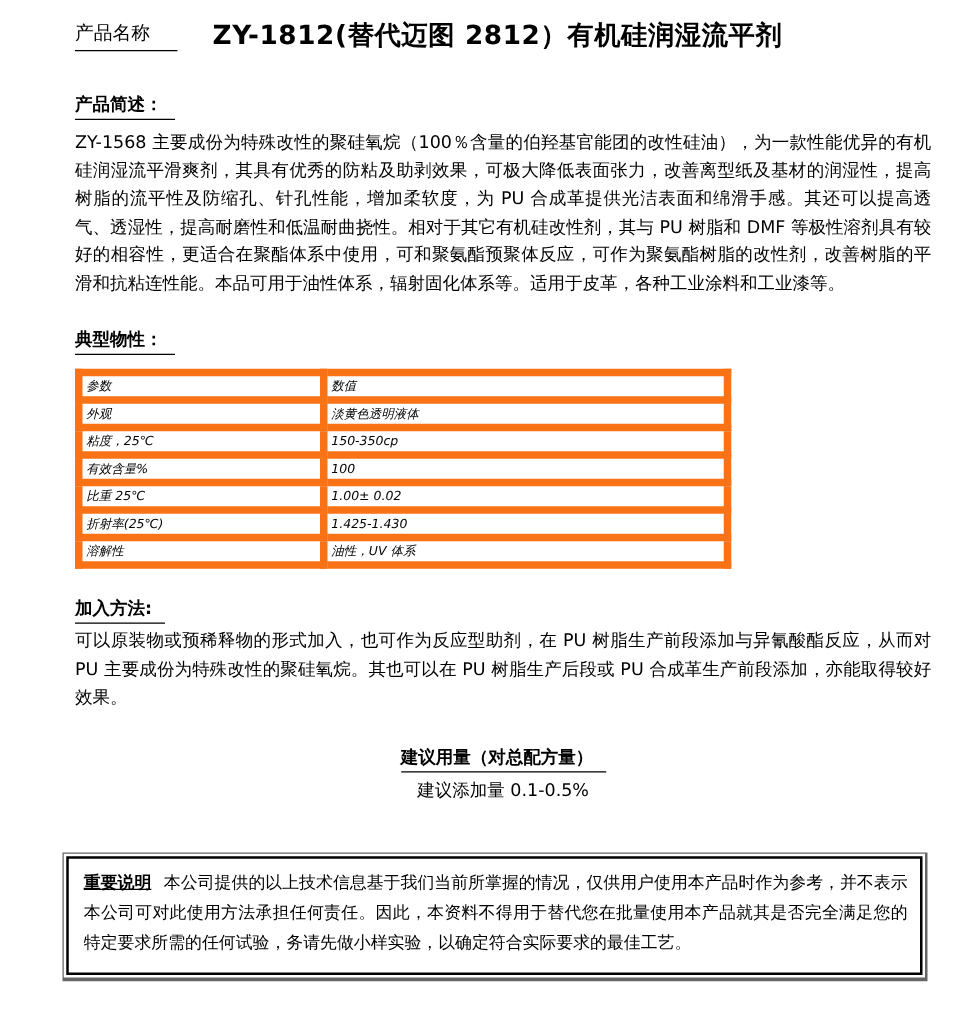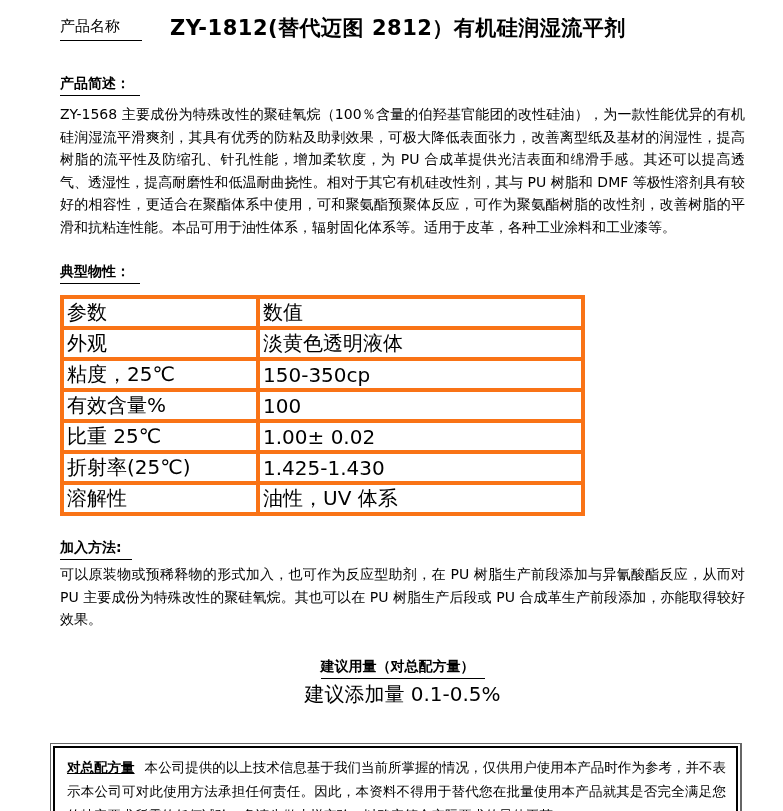--- a/index.html
+++ b/index.html
@@ -50,31 +50,32 @@
   .mt-overview { margin-top: 31px; }
   .mt-para { margin-top: 7px; }
   .mt-props { margin-top: 23px; }
   .props-table {
     margin-top: 11px;
     border-collapse: collapse;
     width: 525px;
     table-layout: fixed;
   }
   .props-table td {
-    border: 4px solid #f97316;
+    border: 6px solid #f97316;
     height: 22px;
-    font-size: 20px;
+    font-size: 10px;
     padding: 0 0 0 3px;
     vertical-align: middle;
+    font-style: italic;
   }
   .props-table td.col-param { width: 196px; }
   .mt-add { margin-top: 21px; }
   .mt-add-body { margin-top: 3px; }
   .mt-dose { margin-top: 25px; text-align: center; }
-  .mt-dose-body { margin-top: 4px; font-size: 20px; line-height: 22px; }
+  .mt-dose-body { margin-top: 4px; font-size: 14px; line-height: 22px; }
   .mt-pack { margin-top: 20px; }
   .mt-pack-body { margin-top: 5px; font-size: 14px; line-height: 22px; }
   .notice-outer {
     margin-top: 38px;
     margin-left: -10px;
     width: 692px;
     border: 1px solid #666;
     border-right-width: 2px;
     border-bottom-width: 3px;
     padding: 2px;
@@ -149,17 +150,17 @@
   </div>
 
   <div class="mt-dose">
     <span class="sec-heading">建议用量（对总配方量）</span>
     <div class="mt-dose-body">建议添加量 0.1-0.5%</div>
   </div>
 
 
   <div class="notice-outer">
     <div class="notice-inner">
-      <span class="notice-label">对总配方量</span><span>本公司提供的以上技术信息基于我们当前所掌握的情况，仅供用户使用本产品时作为参考，并不表示本公司可对此使用方法承担任何责任。因此，本资料不得用于替代您在批量使用本产品就其是否完全满足您的特定要求所需的任何试验，务请先做小样实验，以确定符合实际要求的最佳工艺。</span>
+      <span class="notice-label">重要说明</span><span>本公司提供的以上技术信息基于我们当前所掌握的情况，仅供用户使用本产品时作为参考，并不表示本公司可对此使用方法承担任何责任。因此，本资料不得用于替代您在批量使用本产品就其是否完全满足您的特定要求所需的任何试验，务请先做小样实验，以确定符合实际要求的最佳工艺。</span>
     </div>
   </div>
 
 </div>
 
 </body></html>

